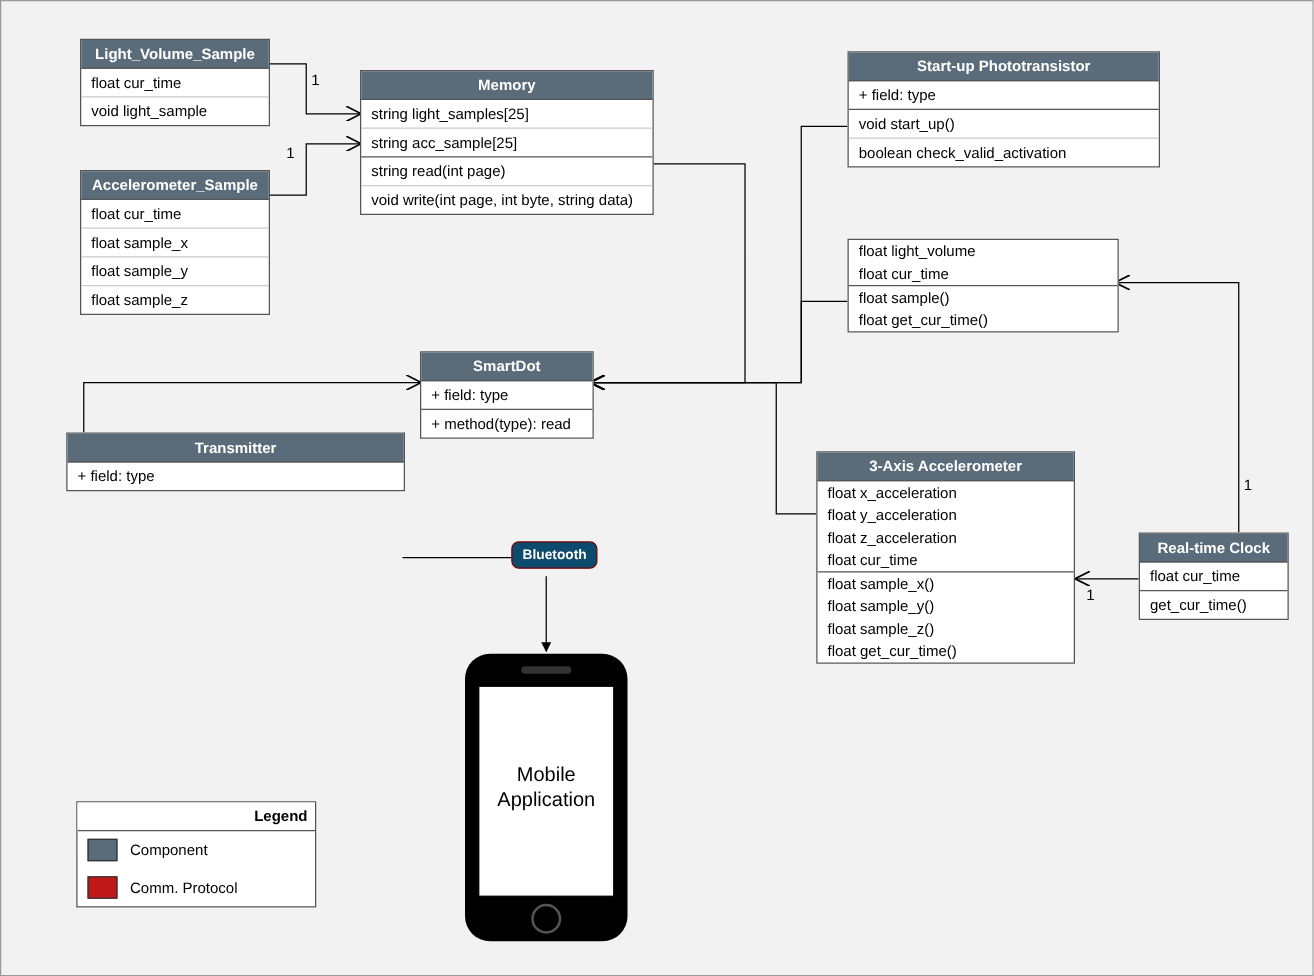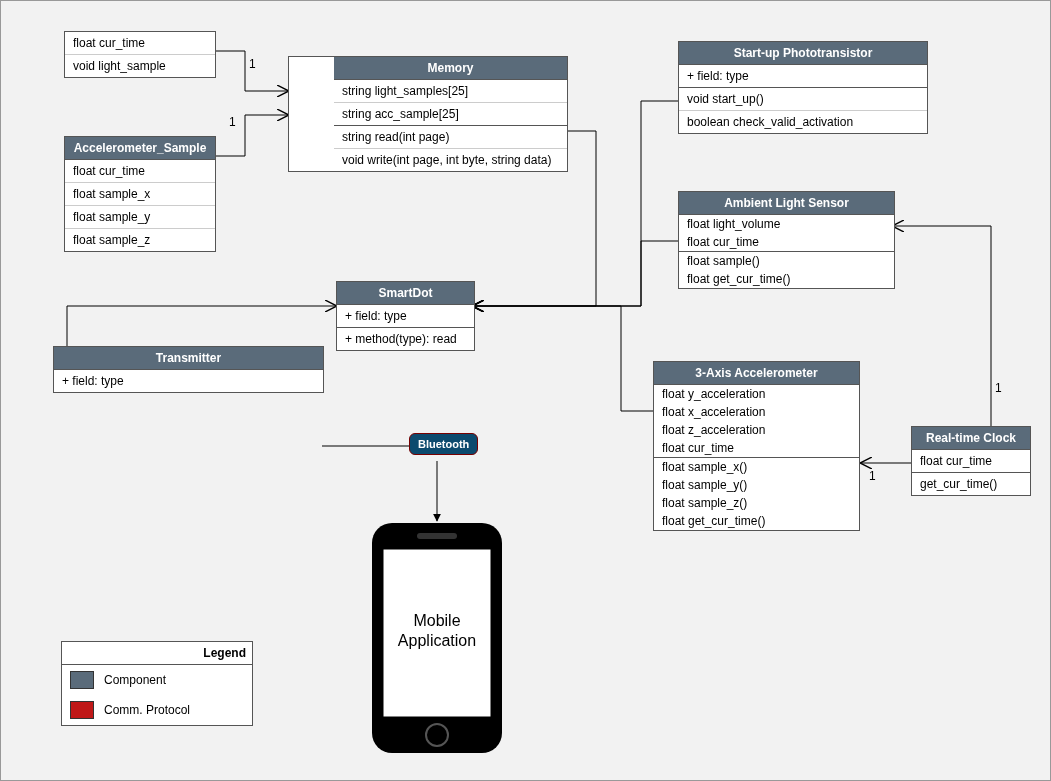--- a/index.html
+++ b/index.html
@@ -144,37 +144,38 @@
     <path d="M 321 445 L 436 445" stroke="#000" fill="none"></path>
     <path d="M 436 460 L 436 520" stroke="#000" fill="none" marker-end="url(#arrow)"></path>
   </svg>
 
   <div class="conn-label" style="left:248px; top:56px;">1</div>
   <div class="conn-label" style="left:228px; top:114px;">1</div>
   <div class="conn-label" style="left:994px; top:380px;">1</div>
   <div class="conn-label" style="left:868px; top:468px;">1</div>
 
   <div class="uml" style="left:63px; top:30px; width:150px;">
+    <div class="title">Light_Volume_Sample</div>
     <div class="section">
       <div class="row">float cur_time</div>
       <div class="row">void light_sample</div>
     </div>
   </div>
 
   <div class="uml" style="left:63px; top:135px; width:150px;">
     <div class="title">Accelerometer_Sample</div>
     <div class="section">
       <div class="row">float cur_time</div>
       <div class="row">float sample_x</div>
       <div class="row">float sample_y</div>
       <div class="row">float sample_z</div>
     </div>
   </div>
 
-  <div class="uml" style="left:287px; top:55px; width:233px;padding-left:45px;">
+  <div class="uml" style="left:287px; top:55px; width:233px;">
     <div class="title">Memory</div>
     <div class="section">
       <div class="row">string light_samples[25]</div>
       <div class="row">string acc_sample[25]</div>
     </div>
     <div class="section">
       <div class="row">string read(int page)</div>
       <div class="row">void write(int page, int byte, string data)</div>
     </div>
   </div>
@@ -184,21 +185,20 @@
     <div class="section">
       <div class="row">+ field: type</div>
     </div>
     <div class="section">
       <div class="row">void start_up()</div>
       <div class="row">boolean check_valid_activation</div>
     </div>
   </div>
 
   <div class="uml" style="left:677px; top:190px; width:215px;">
-    <div class="title">Ambient Light Sensor</div>
     <div class="section">
       <div class="rowtight">float light_volume</div>
       <div class="rowtight">float cur_time</div>
     </div>
     <div class="section">
       <div class="rowtight">float sample()</div>
       <div class="rowtight">float get_cur_time()</div>
     </div>
   </div>
 
@@ -215,22 +215,22 @@
   <div class="uml" style="left:52px; top:345px; width:269px;">
     <div class="title">Transmitter</div>
     <div class="section">
       <div class="row">+ field: type</div>
     </div>
   </div>
 
   <div class="uml" style="left:652px; top:360px; width:205px;">
     <div class="title">3-Axis Accelerometer</div>
     <div class="section">
+      <div class="rowtight">float x_acceleration</div>
       <div class="rowtight">float y_acceleration</div>
-      <div class="rowtight">float x_acceleration</div>
       <div class="rowtight">float z_acceleration</div>
       <div class="rowtight">float cur_time</div>
     </div>
     <div class="section">
       <div class="rowtight">float sample_x()</div>
       <div class="rowtight">float sample_y()</div>
       <div class="rowtight">float sample_z()</div>
       <div class="rowtight">float get_cur_time()</div>
     </div>
   </div>

